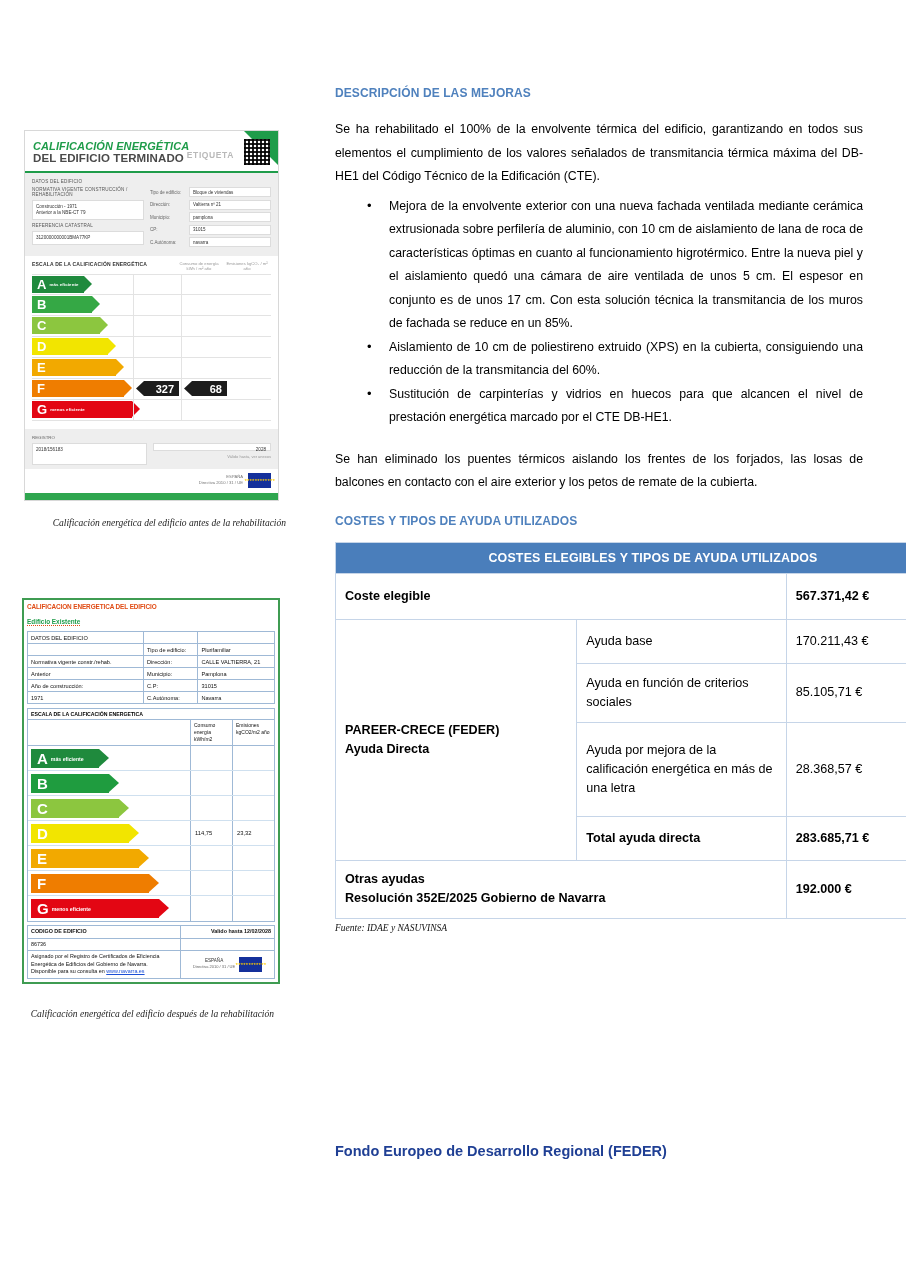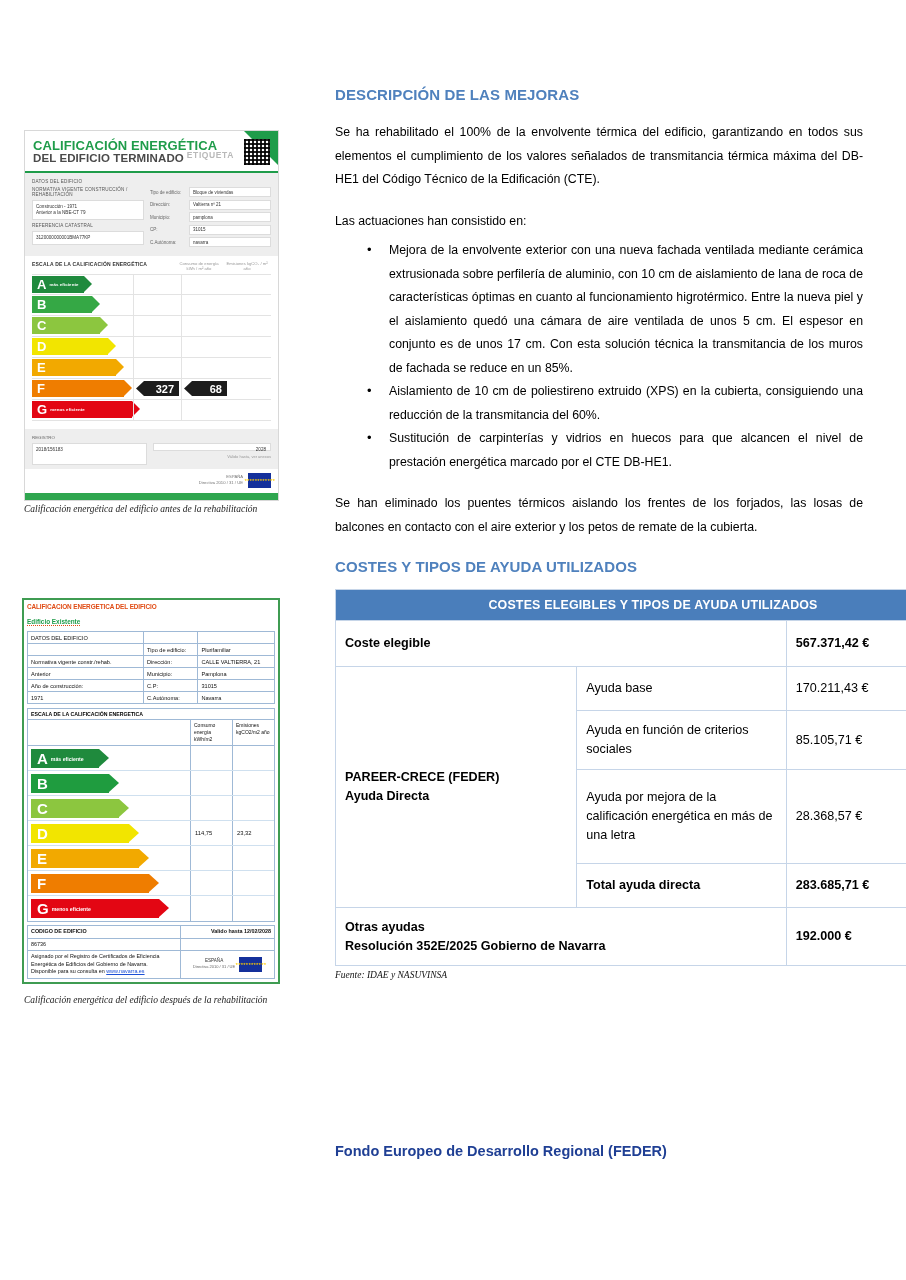--- a/index.html
+++ b/index.html
@@ -15,21 +15,21 @@
   .page { position:relative; width:906px; height:1280px; }
 
   
   .left-col { position:absolute; left:24px; top:130px; width:262px; }
 
   
   .cert1 { width:255px; background:#fff; border:1px solid #d8d8d8; position:relative; }
   .cert1-corner { position:absolute; right:0; top:0; width:0; height:0;
       border-top:34px solid #1f9c4a; border-left:34px solid transparent; }
   .cert1-head { padding:9px 8px 7px 8px; position:relative; }
-  .cert1-title1 { font-size:13px; font-weight:bold; color:#1f9c4a; letter-spacing:.1px; line-height:12px; }
+  .cert1-title1 { font-size:11px; font-weight:bold; color:#1f9c4a; letter-spacing:.1px; line-height:12px;font-style:italic; }
   .cert1-title2 { font-size:11.5px; font-weight:bold; color:#4a4a4a; letter-spacing:.1px; line-height:12px; }
   .cert1-etq { position:absolute; right:44px; top:19px; font-size:8.5px; color:#b9b9b9; font-weight:bold; letter-spacing:.6px;}
   .qr { position:absolute; right:8px; top:8px; width:26px; height:26px;
         background:
           repeating-linear-gradient(90deg,#222 0 2px,#fff 2px 4px),
           repeating-linear-gradient(0deg,#222 0 2px,#fff 2px 4px);
         background-blend-mode:multiply; }
   .cert1-green-rule { height:2px; background:#1f9c4a; margin:0 0 0 0; }
 
   .cert1-datos { background:#eeeeee; padding:6px 7px; }
@@ -71,21 +71,21 @@
   .reg-note { font-size:4px; color:#999; text-align:right; margin-top:3px;}
   .cert1-foot { display:flex; justify-content:flex-end; align-items:center; gap:5px; padding:4px 7px 5px 7px;}
   .foot-txt { text-align:right; font-size:4.2px; color:#777; line-height:6px;}
   .euflag { width:23px; height:15px; background:#14309b; position:relative; }
   .euflag:after { content:"★★★★★★★★★★★★"; position:absolute; inset:0; color:#ffcc00;
       font-size:3.2px; letter-spacing:-.3px; display:flex; align-items:center; justify-content:center;
       text-align:center; line-height:4px; padding:3px;}
   .cert1-bottombar { height:7px; background:#2fa64f; }
 
   .cap { font-family:"Liberation Serif", serif; font-style:italic; font-size:9.5px; color:#1a1a1a;
-         margin-top:2px; line-height:12px; width:262px;}
+         margin-top:16px; line-height:12px; width:262px;text-align:right;}
 
   
   .cert2 { position:absolute; left:22px; top:598px; width:258px; border:2px solid #3f9c52; background:#fff; padding:3px; }
   .c2-t1 { font-size:6.4px; font-weight:bold; color:#e04a13; letter-spacing:-.1px; }
   .c2-t2 { font-size:6.4px; font-weight:bold; color:#1f9c4a; margin-top:1px; border-bottom:1px dotted #e04a13; display:inline-block;}
   .c2-tbl { width:100%; border-collapse:collapse; margin-top:3px; }
   .c2-tbl td { border:1px solid #9fb9d6; font-size:5.6px; padding:1.5px 3px; color:#111; line-height:8px; }
   .und-red { border-bottom:1px dotted #e04a13; }
 
   .c2-scale-wrap { margin-top:4px; border:1px solid #9fb9d6; }
@@ -104,21 +104,21 @@
   .c2-cell { width:42px; border-left:1px solid #9fb9d6; font-size:5.8px; padding:9px 0 0 4px; color:#111; }
 
   .c2-foot-tbl { width:100%; border-collapse:collapse; margin-top:3px; }
   .c2-foot-tbl td { border:1px solid #9fb9d6; font-size:5.4px; padding:2px 3px; line-height:7.5px; color:#111;}
   .c2-bold { font-weight:bold; }
   .lnk { color:#1a4fd6; text-decoration:underline; }
   .c2-esp { text-align:center; font-size:4.6px; color:#333; line-height:6px;}
 
   
   .right-col { position:absolute; left:335px; top:86px; width:528px; }
-  .h-sec { color:#4f81bd; font-weight:bold; font-size:15px; letter-spacing:.1px; }
+  .h-sec { color:#4f81bd; font-weight:bold; font-size:12px; letter-spacing:.1px; }
   .para { font-size:12.3px; line-height:23.5px; text-align:justify; margin-top:18px; color:#000; }
   .bullets { margin:6px 0 0 0; padding:0; list-style:none; }
   .bullets li { position:relative; padding-left:54px; font-size:12.3px; line-height:23.5px;
                 text-align:justify; margin-bottom:0; }
   .bullets li:before { content:"•"; position:absolute; left:32px; top:-1px; font-size:13px; }
 
   
   .costs { width:636px; border-collapse:collapse; margin-top:14px; table-layout:fixed; }
   .costs .thead td { background:#4a7ebb; color:#fff; font-weight:bold; font-size:12.4px;
       text-align:center; padding:8px 4px; letter-spacing:.2px; }
@@ -444,21 +444,20 @@
     </tbody>
       </table>
   </div>
 
   <div class="cap" style="position:absolute;left:24px;top:992px;width:250px;">Calificación energética del edificio después de la rehabilitación</div>
 
   <div class="right-col">
     <div class="h-sec">DESCRIPCIÓN DE LAS MEJORAS</div>
 
     <div class="para">Se ha rehabilitado el 100% de la envolvente térmica del edificio, garantizando en todos sus elementos el cumplimiento de los valores señalados de transmitancia térmica máxima  del DB-HE1 del Código Técnico de la Edificación (CTE).</div>
-    <div class="para">Las actuaciones han consistido en:</div>
 
     <ul class="bullets">
       <li>Mejora de la envolvente exterior con una nueva fachada ventilada mediante cerámica extrusionada sobre perfilería de aluminio, con 10 cm de aislamiento de lana de roca de características óptimas en cuanto al funcionamiento higrotérmico. Entre la nueva piel y el aislamiento quedó una cámara de aire ventilada de unos 5 cm. El espesor en conjunto es de unos 17 cm. Con esta solución técnica la transmitancia de los muros de fachada se reduce en un 85%.</li>
       <li>Aislamiento de 10 cm de poliestireno extruido (XPS) en la cubierta, consiguiendo una reducción de la transmitancia del 60%.</li>
       <li>Sustitución de carpinterías y vidrios en huecos para que alcancen el nivel de prestación energética marcado por el CTE DB-HE1.</li>
     </ul>
 
     <div class="para">Se han eliminado los puentes térmicos aislando los frentes de los forjados, las losas de balcones  en contacto con el aire exterior y los petos de remate de la cubierta.</div>
 
     <div class="h-sec" style="margin-top:19px;">COSTES Y TIPOS DE AYUDA UTILIZADOS</div>

